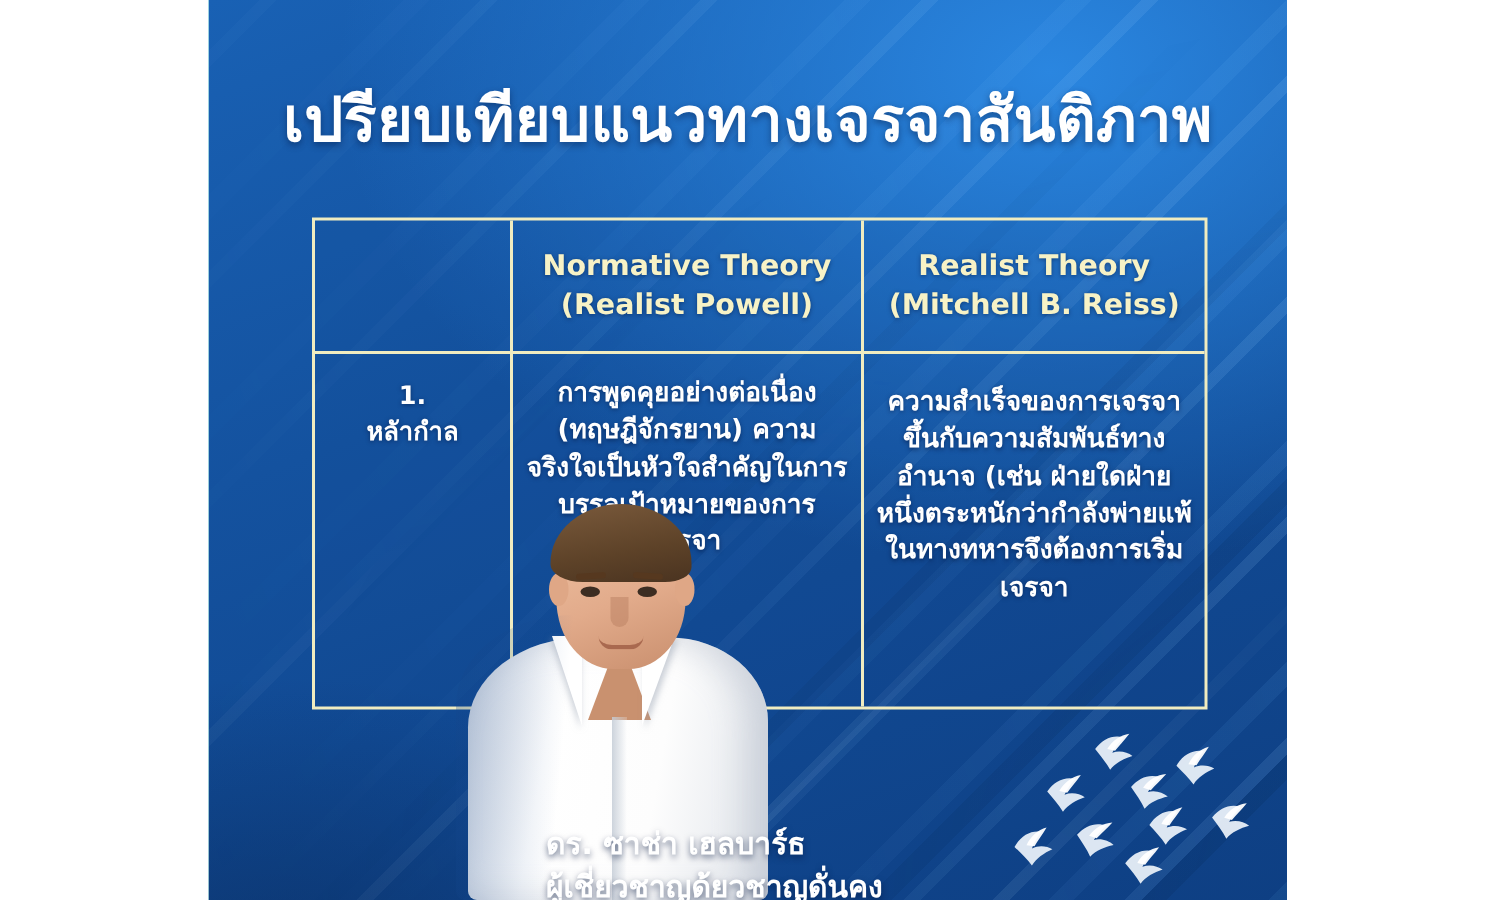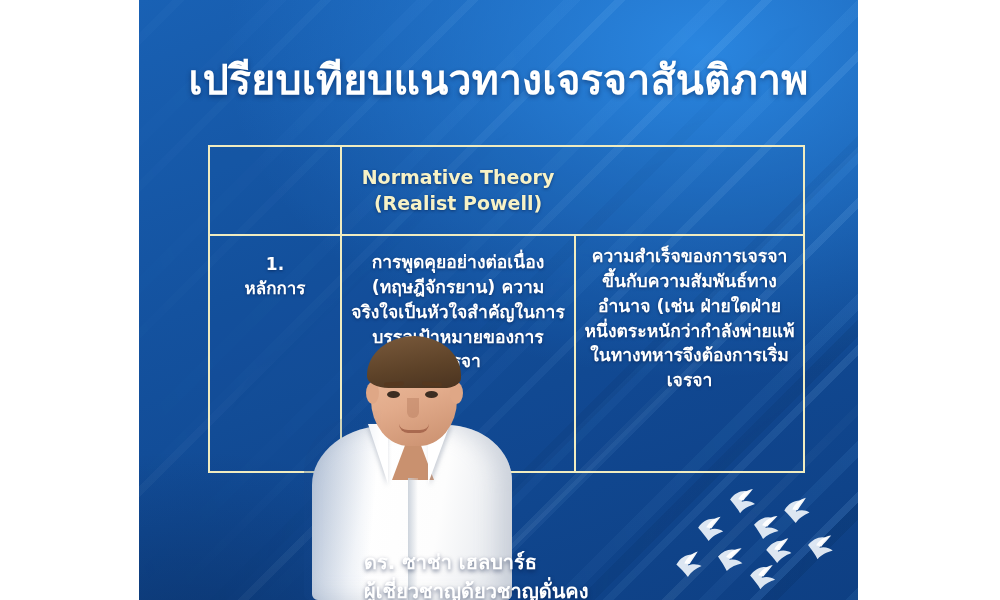--- a/index.html
+++ b/index.html
@@ -168,21 +168,21 @@
     align-items: flex-start;
     padding-top: 16px;
     font-size: 17px;
   }
   .body .col-1 {
     align-items: flex-start;
     padding-top: 14px;
   }
   .body .col-2 {
     align-items: flex-start;
-    padding-top: 8px;
+    padding-top: 20px;
   }
   .cellwrap { width: 100%; }
 
   
   #speaker {
     position: absolute;
     left: 165px;
     bottom: 0;
     width: 215px;
     height: 280px;
@@ -342,27 +342,33 @@
       <div class="trow head">
         <div class="tcell col-0">
           <span></span>
         </div>
         <div class="tcell col-1">
           <div class="cellwrap">
             <div>Normative Theory</div>
             <div>(Realist Powell)</div>
           </div>
         </div>
+        <div class="tcell col-2">
+          <div class="cellwrap">
+            <div>Realist Theory</div>
+            <div>(Mitchell B. Reiss)</div>
+          </div>
+        </div>
       </div>
 
       <div class="trow body">
         <div class="tcell col-0">
           <div class="cellwrap">
             <div>1.</div>
-            <div>หลักการ</div>
+            <div>หลัากำล</div>
           </div>
         </div>
         <div class="tcell col-1">
           <div class="cellwrap">การพูดคุยอย่างต่อเนื่อง (ทฤษฎีจักรยาน) ความจริงใจเป็นหัวใจสำคัญในการบรรลุเป้าหมายของการเจรจา</div>
         </div>
         <div class="tcell col-2">
           <div class="cellwrap">ความสำเร็จของการเจรจาขึ้นกับความสัมพันธ์ทางอำนาจ (เช่น ฝ่ายใดฝ่ายหนึ่งตระหนักว่ากำลังพ่ายแพ้ในทางทหารจึงต้องการเริ่มเจรจา</div>
         </div>
       </div>
 

